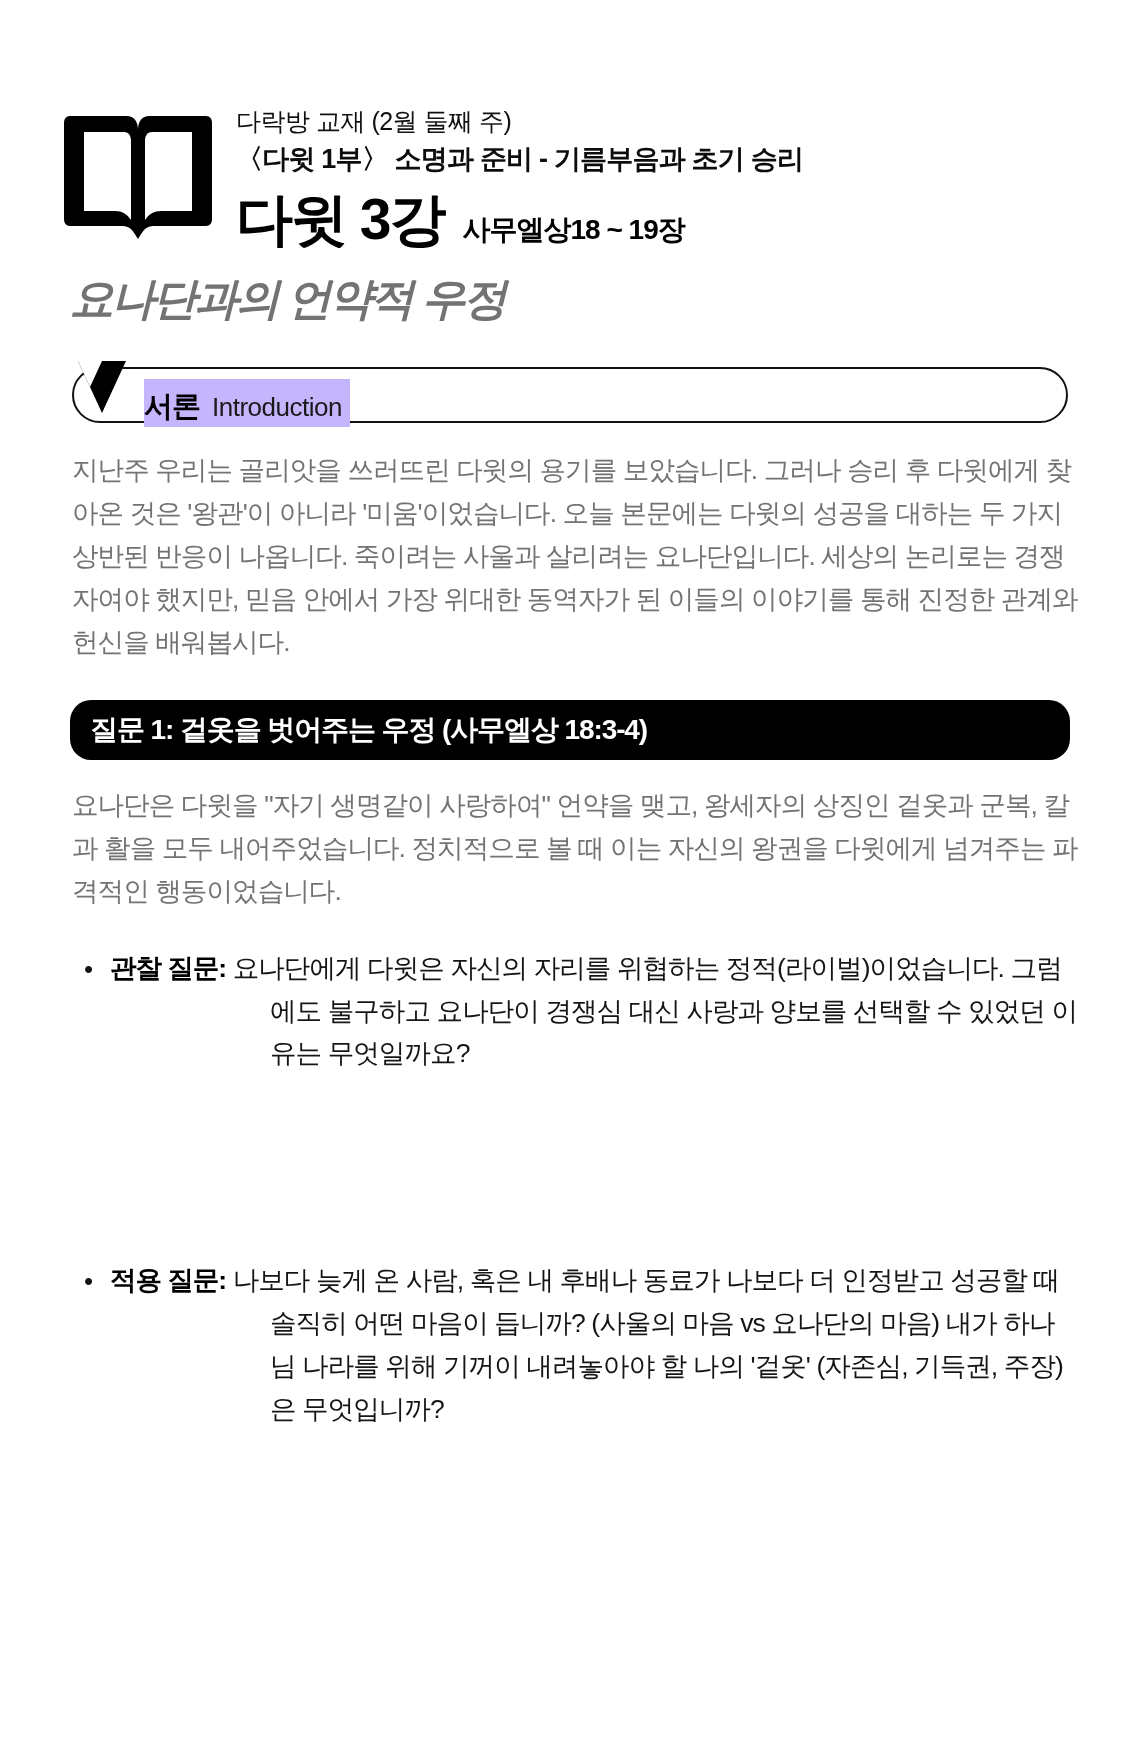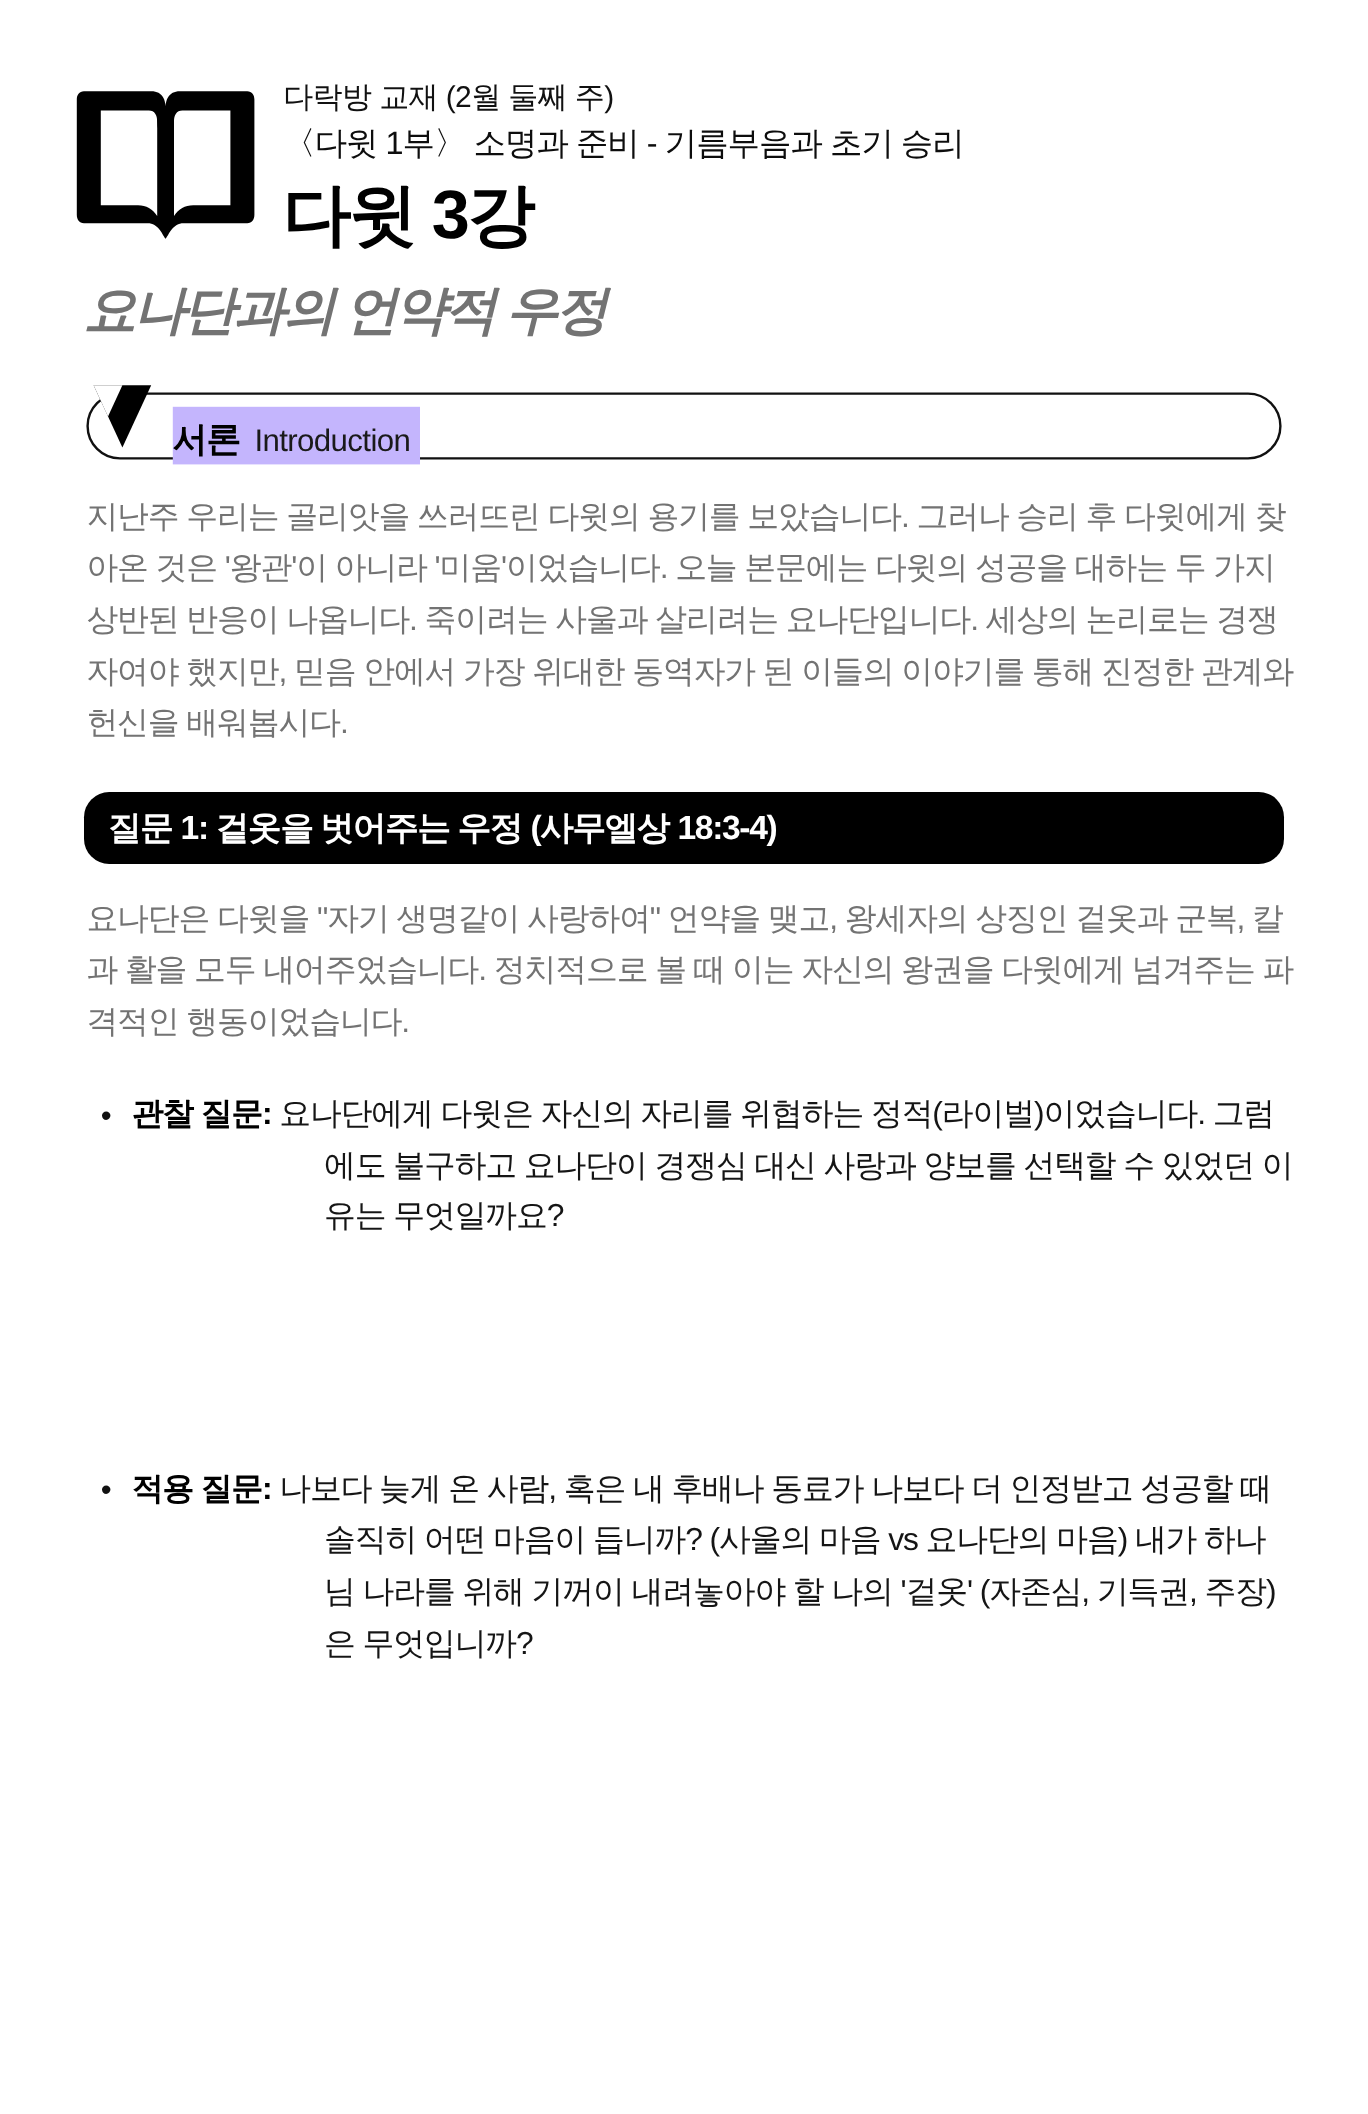--- a/index.html
+++ b/index.html
@@ -13,21 +13,21 @@
     height: 1762px;
     font-family: "Liberation Sans", "DejaVu Sans", sans-serif;
     color: #111111;
     position: relative;
     overflow: hidden;
   }
   .page {
     width: 1140px;
     height: 1699px;
     box-sizing: border-box;
-    padding: 48px 62px 0 62px;
+    padding: 88px 62px 0 62px;
     position: relative;
   }
 
   
   .header {
     display: flex;
     align-items: flex-start;
     gap: 22px;
     margin-top: 10px;
   }
@@ -43,21 +43,21 @@
   }
   .kicker {
     font-size: 25px;
     letter-spacing: -0.5px;
     color: #111;
     line-height: 1.25;
     font-weight: 400;
   }
   .subtitle {
     font-size: 27px;
-    font-weight: 400;
+    font-weight: 700;
     letter-spacing: -0.8px;
     line-height: 1.3;
     margin-top: 5px;
     color: #0d0d0d;
   }
   .lesson-line {
     margin-top: 14px;
     display: flex;
     align-items: baseline;
     gap: 18px;
@@ -206,20 +206,21 @@
         <path fill="#fff" d="M22 30 h40 c5 0 7 4 7 9 v79 c-4 -6 -9 -9 -16 -9 h-31 z"></path>
         <path fill="#fff" d="M130 30 h-40 c-5 0 -7 4 -7 9 v79 c4 -6 9 -9 16 -9 h31 z"></path>
         <path fill="#000" d="M69 39 c0 12 7 16 7 26 c0 -10 7 -14 7 -26 v-4 h-14 z"></path>
       </svg>
     </div>
     <div class="header-text">
       <div class="kicker">다락방 교재 (2월 둘째 주)</div>
       <div class="subtitle">〈다윗 1부〉 소명과 준비 - 기름부음과 초기 승리</div>
       <div class="lesson-line">
         <span class="lesson-no">다윗 3강</span>
+        <span class="lesson-ref">사무엘상18 ~ 19장</span>
       </div>
     </div>
   </div>
 
   <h1 class="main-title">요나단과의 언약적 우정</h1>
 
   <div class="section-pill-wrap">
     <div class="pill"></div>
     <div class="pill-marker">
       <svg viewBox="0 0 56 62" width="56" height="62" aria-hidden="true">

